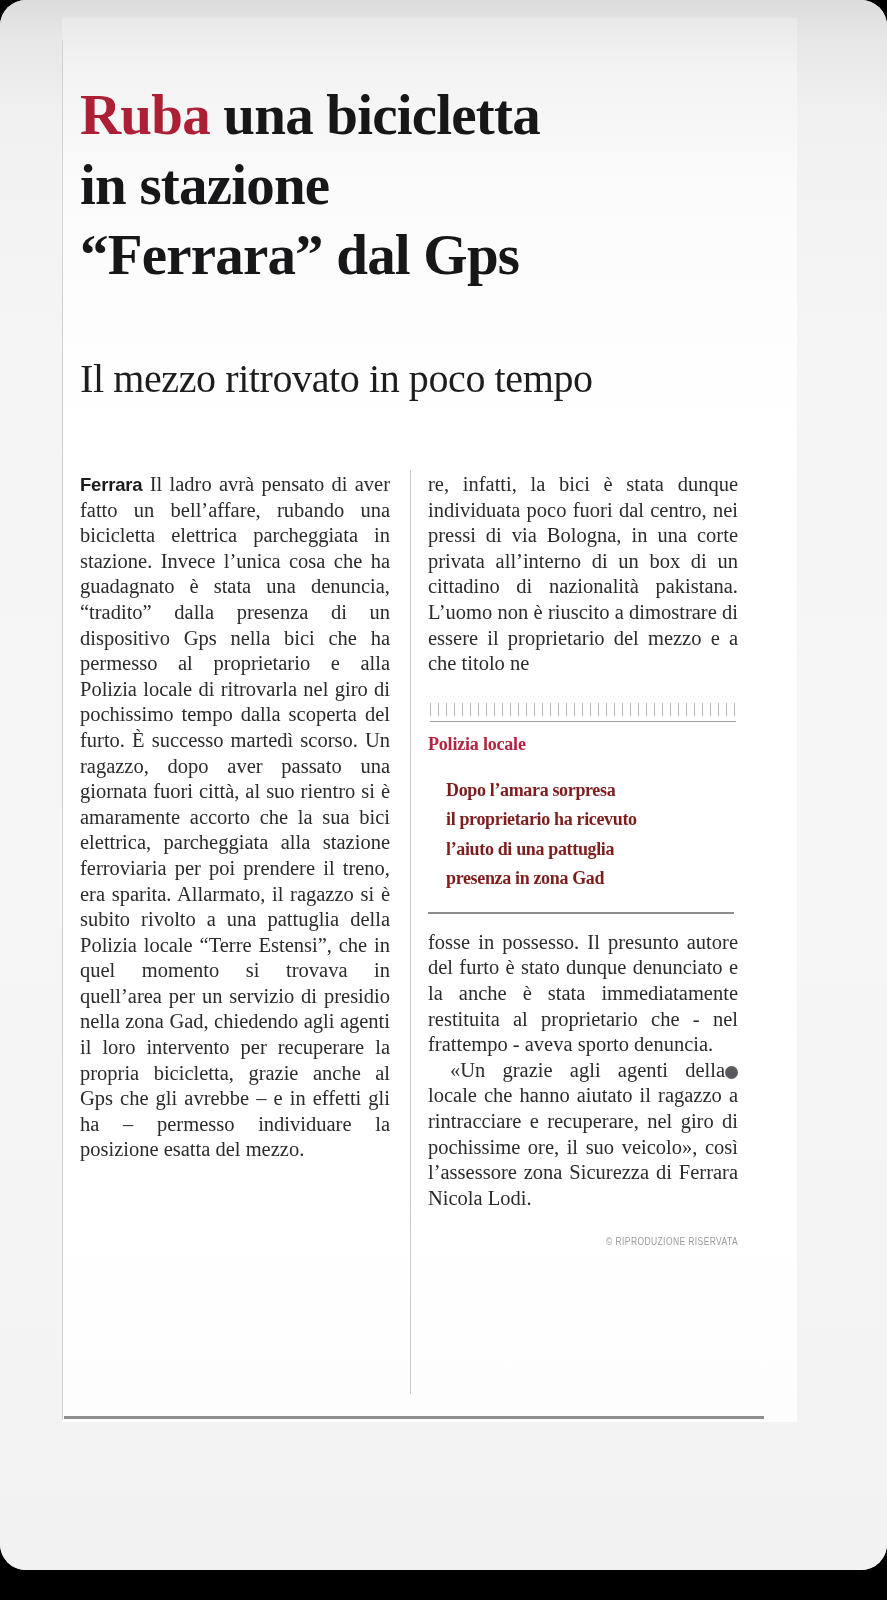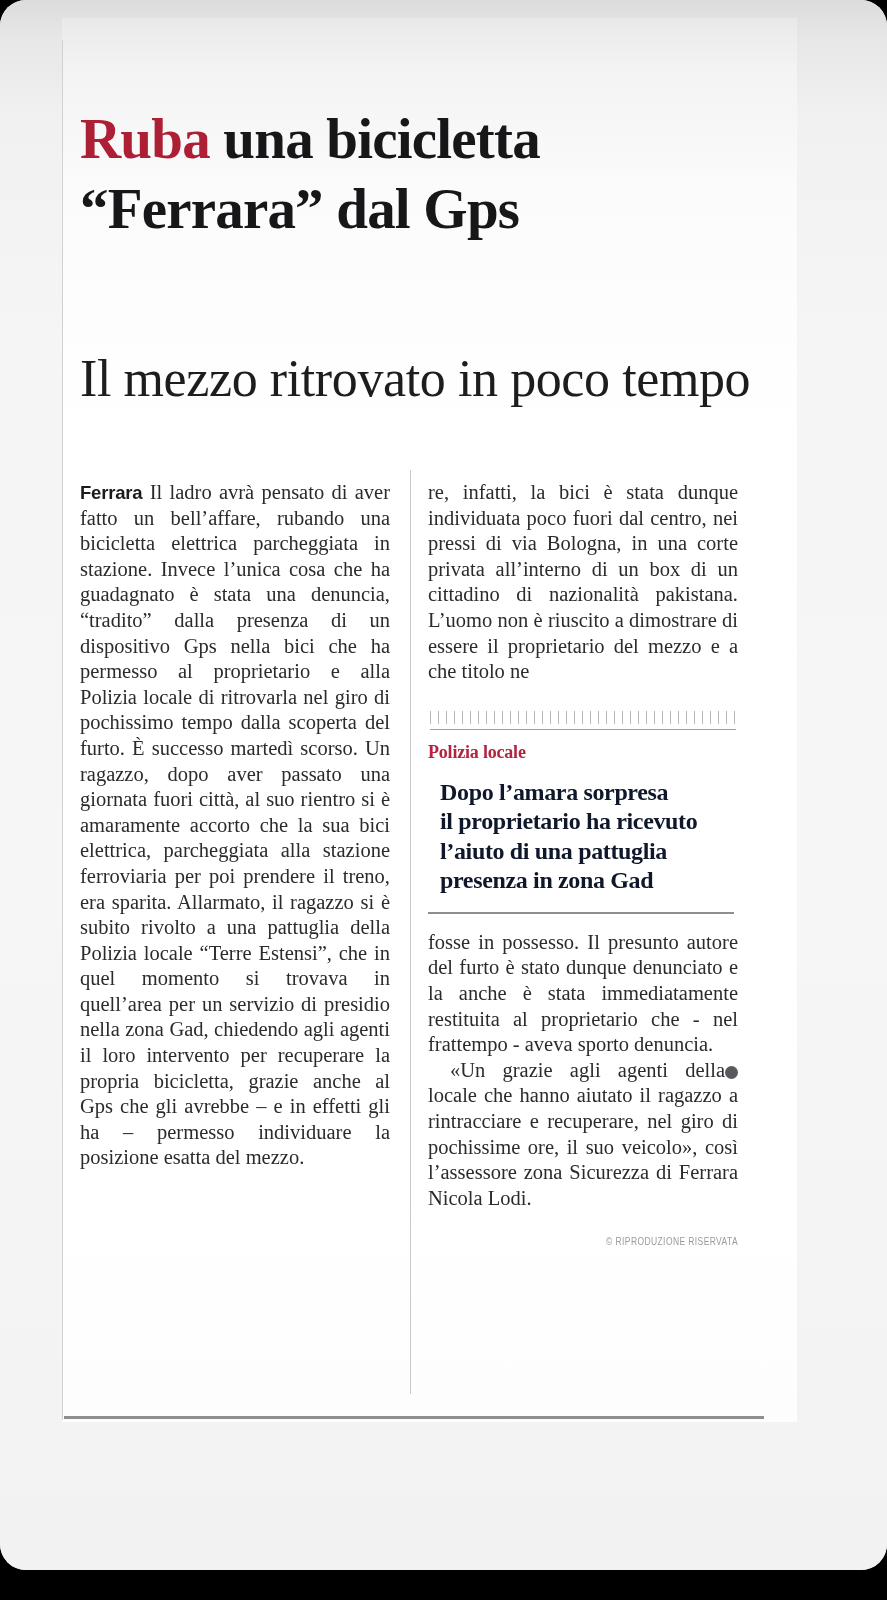--- a/index.html
+++ b/index.html
@@ -76,60 +76,60 @@
     top: 1416px;
     width: 700px;
     height: 3px;
     background: #8e8e8e;
   }
 
   
   .headline {
     position: absolute;
     left: 80px;
-    top: 104px;
+    top: 80px;
     width: 660px;
     font-weight: 700;
     font-size: 57px;
     line-height: 70px;
     letter-spacing: -0.8px;
     color: #17171a;
   }
   .headline .kicker-word {
     color: #ad1f35;
   }
   .headline .hl-line {
     display: block;
     white-space: nowrap;
   }
 
   .subhead {
     position: absolute;
     left: 80px;
     top: 356px;
     width: 680px;
-    font-size: 52px;
+    font-size: 40px;
     line-height: 46px;
     font-weight: 400;
     color: #1d1d20;
     letter-spacing: -0.4px;
     white-space: nowrap;
   }
 
   
   .columns {
     position: absolute;
     left: 80px;
     top: 468px;
     width: 664px;
     height: 930px;
   }
   .col {
     position: absolute;
-    top: 12px;
+    top: 4px;
     width: 310px;
   }
   .col-left  { left: 0px; }
   .col-right { left: 348px; }
 
   .col-divider {
     position: absolute;
     left: 330px;
     top: 2px;
     width: 1px;
@@ -188,25 +188,25 @@
   .pq-kicker {
     font-weight: 700;
     font-size: 18px;
     line-height: 27px;
     color: #b32440;
     letter-spacing: -0.2px;
     margin: 0 0 2px 0;
   }
   .pq-text {
     font-weight: 700;
-    font-size: 24px;
+    font-size: 18px;
     line-height: 29.5px;
-    color: #0f172a;
+    color: #7f1d1d;
     letter-spacing: -0.35px;
-    margin: 12px;
+    margin: 18px;
   }
   .pq-text span { display: block; white-space: nowrap; }
   .pq-bottom-rule {
     margin-top: 16px;
     width: 306px;
     height: 2px;
     background: #8e8e8e;
   }
 
   
@@ -235,20 +235,21 @@
 <body>
 
 <div class="device-frame">
   <div class="page-wash"></div>
 
   <div class="clipping"></div>
   <div class="left-rule"></div>
 
   <div class="headline">
     <span class="hl-line"><span class="kicker-word">Ruba</span><span> una bicicletta</span></span>
+    <span class="hl-line">in stazione</span>
     <span class="hl-line">“Ferrara” dal Gps</span>
   </div>
 
   <div class="subhead">Il mezzo ritrovato in poco tempo</div>
 
   <div class="columns">
 
     <div class="col-divider"></div>
 
     <div class="col col-left">

